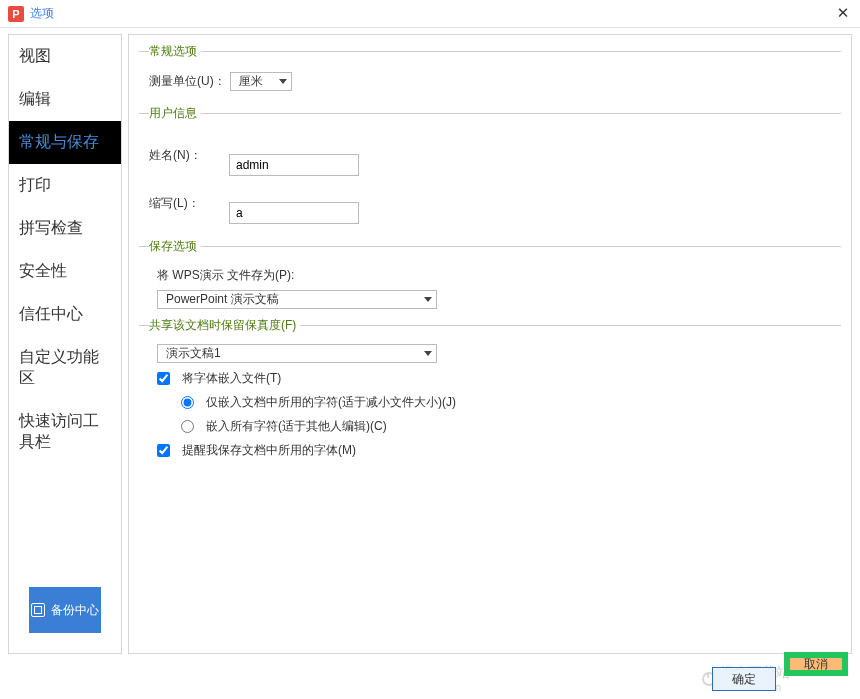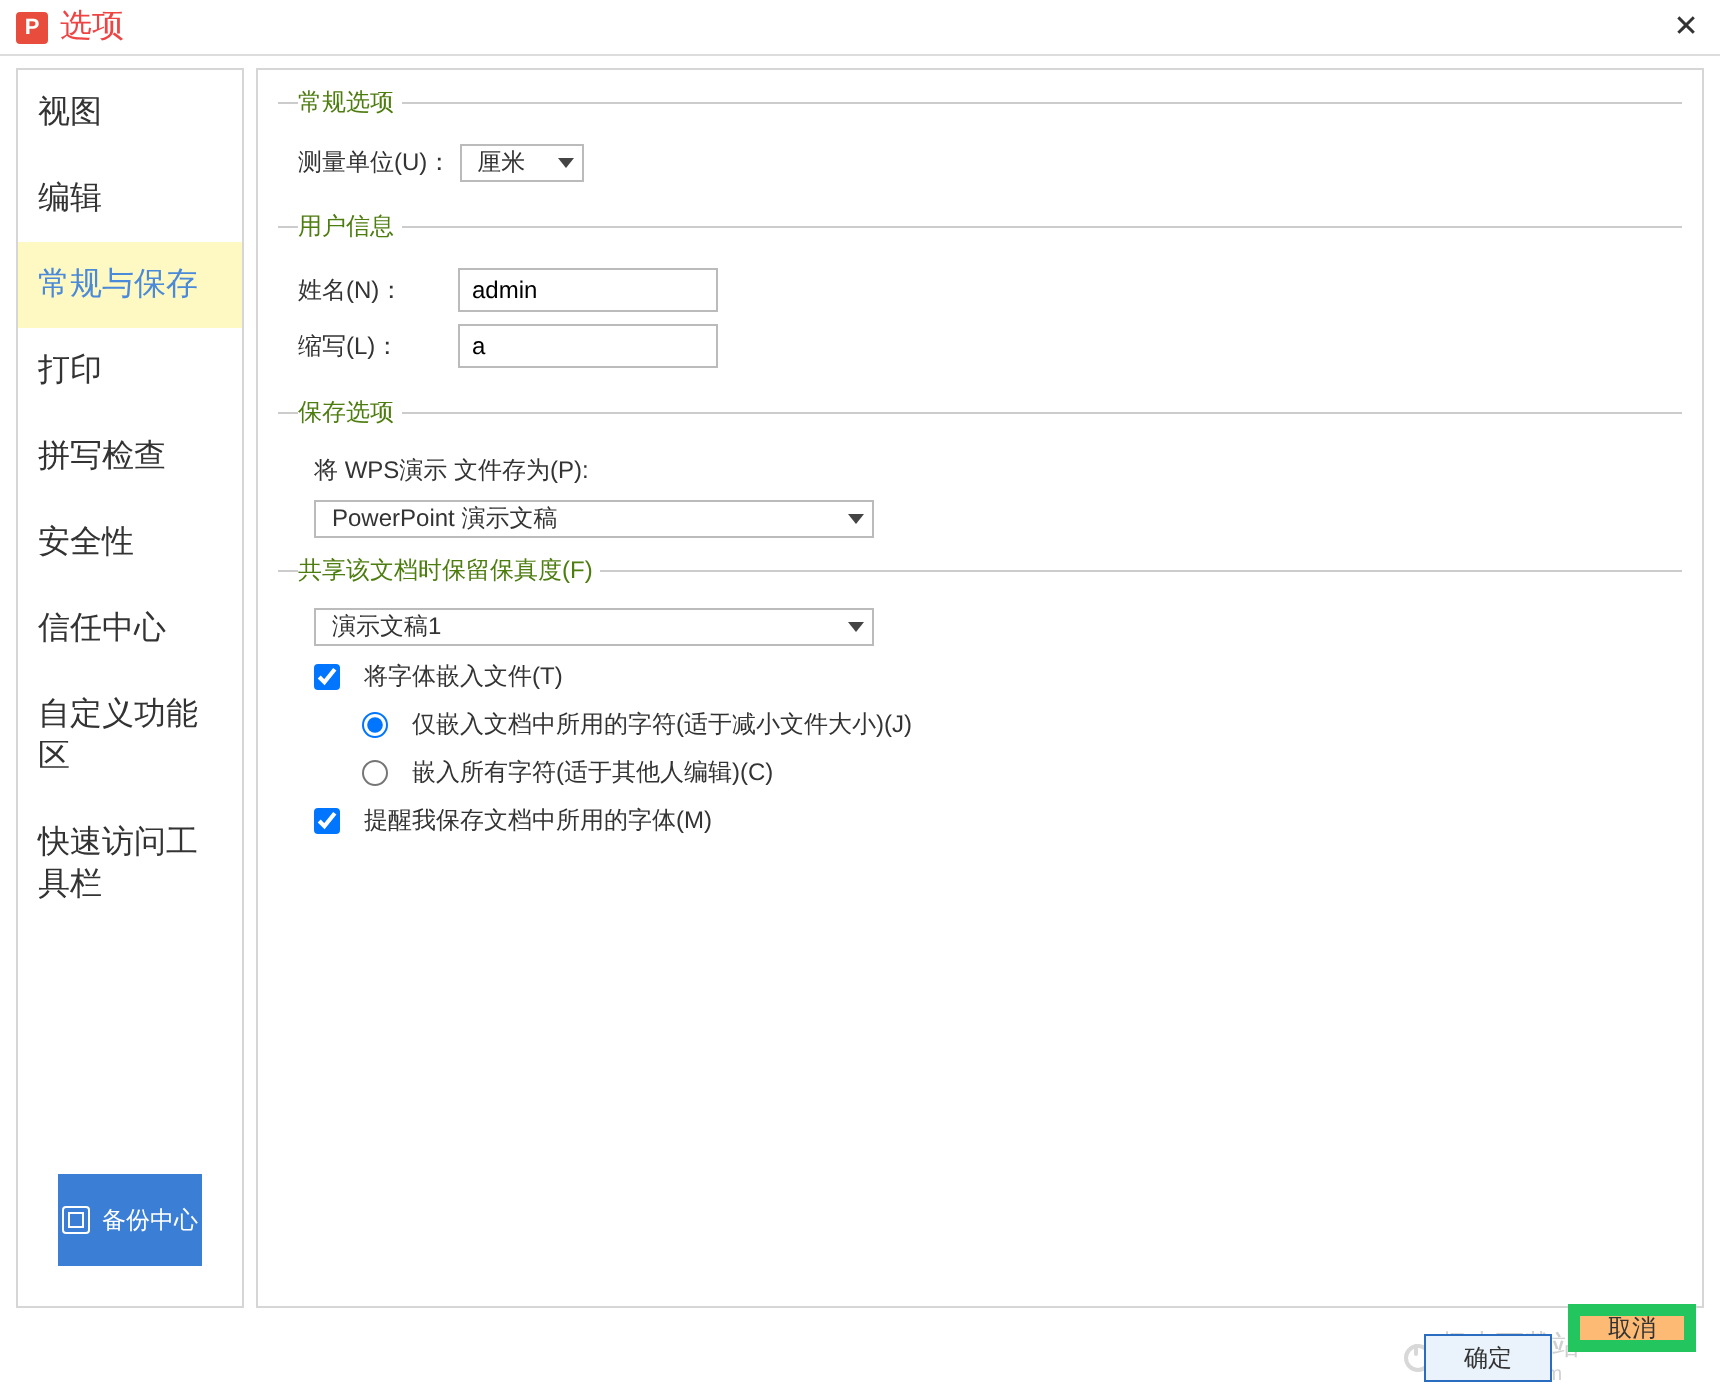--- a/index.html
+++ b/index.html
@@ -28,21 +28,21 @@
       background: #e84c3d;
       border-radius: 2px;
       display: flex;
       align-items: center;
       justify-content: center;
       color: #fff;
       font-weight: bold;
       font-size: 11px;
       margin-right: 6px;
     }
-    .title-text { color: #ef4444; font-size: 16px; }
+    .title-text { color: #3b82f6; font-size: 12px; }
     .close-btn {
       position: absolute;
       right: 8px;
       top: 4px;
       font-size: 15px;
       cursor: pointer;
       color: #333;
       width: 18px;
       text-align: center;
     }
@@ -60,21 +60,21 @@
       flex-direction: column;
     }
     .sidebar-list { flex: 1; }
     .sidebar-item {
       padding: 11px 10px;
       cursor: pointer;
       color: #333;
       font-size: 16px;
     }
     .sidebar-item.active {
-      background: #fef9c3;
+      background: #000000;
       color: #4a8ad8;
     }
     .backup-btn {
       margin: 20px;
       height: 46px;
       background: #3a7ed6;
       color: #fff;
       display: flex;
       align-items: center;
       justify-content: center;
@@ -106,20 +106,21 @@
       gap: 4px;
     }
     .label { min-width: 76px; text-align: left; }
     .textbox {
       border: 1px solid #bbb;
       height: 22px;
       padding: 2px 6px;
       font-size: 12px;
       width: 130px;
       background: #fff;
+      margin-top: 20px;
     }
     .combo {
       border: 1px solid #bbb;
       height: 19px;
       display: flex;
       align-items: center;
       padding: 0 4px 0 8px;
       background: #fff;
       justify-content: space-between;
       cursor: pointer;

